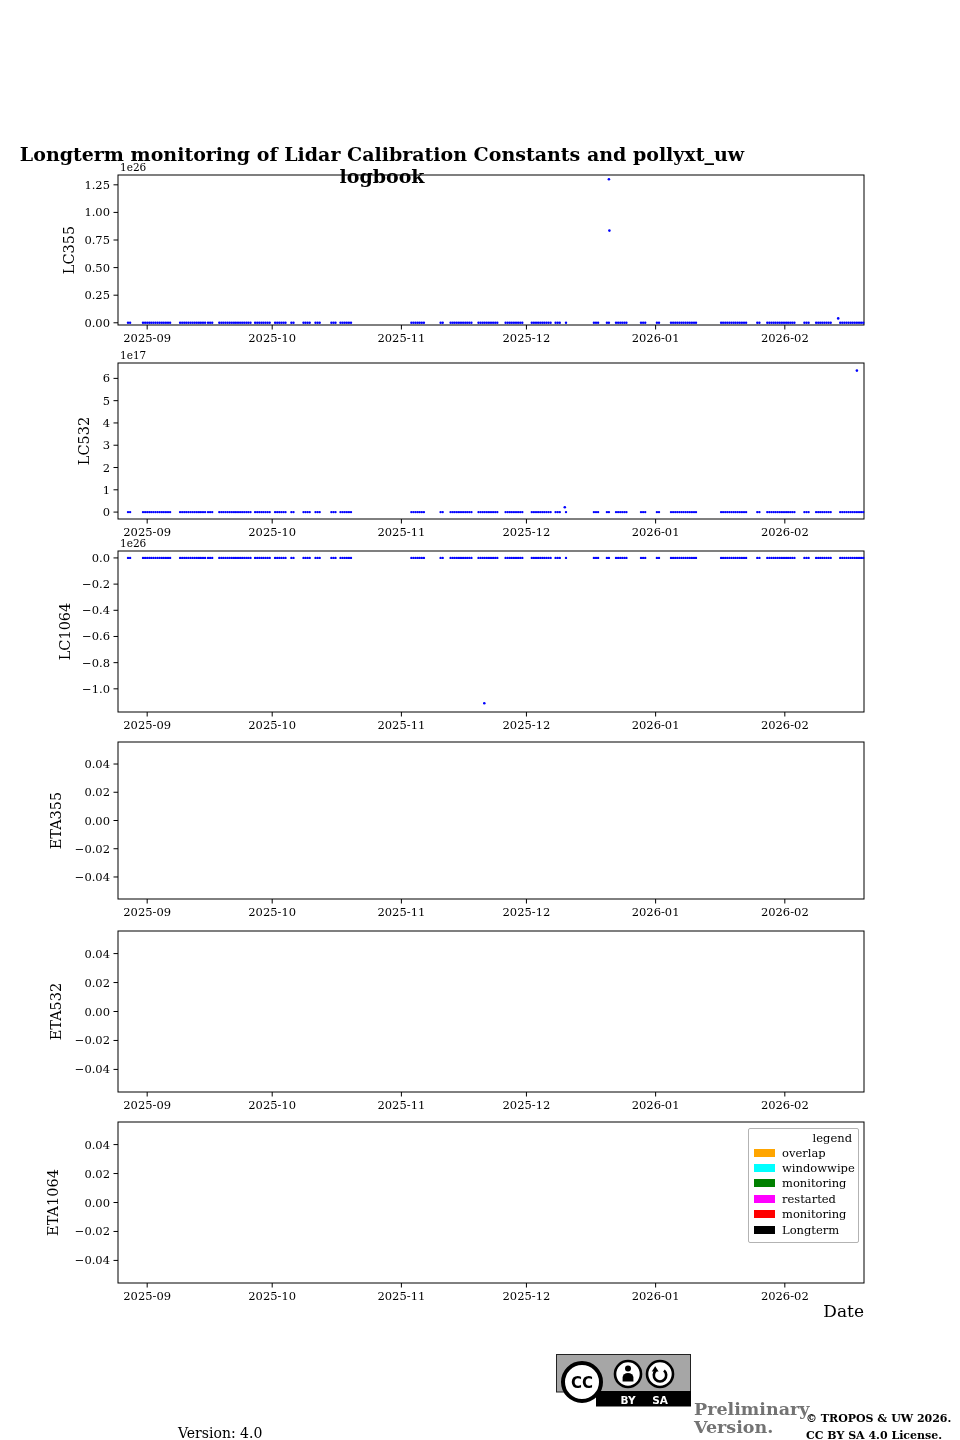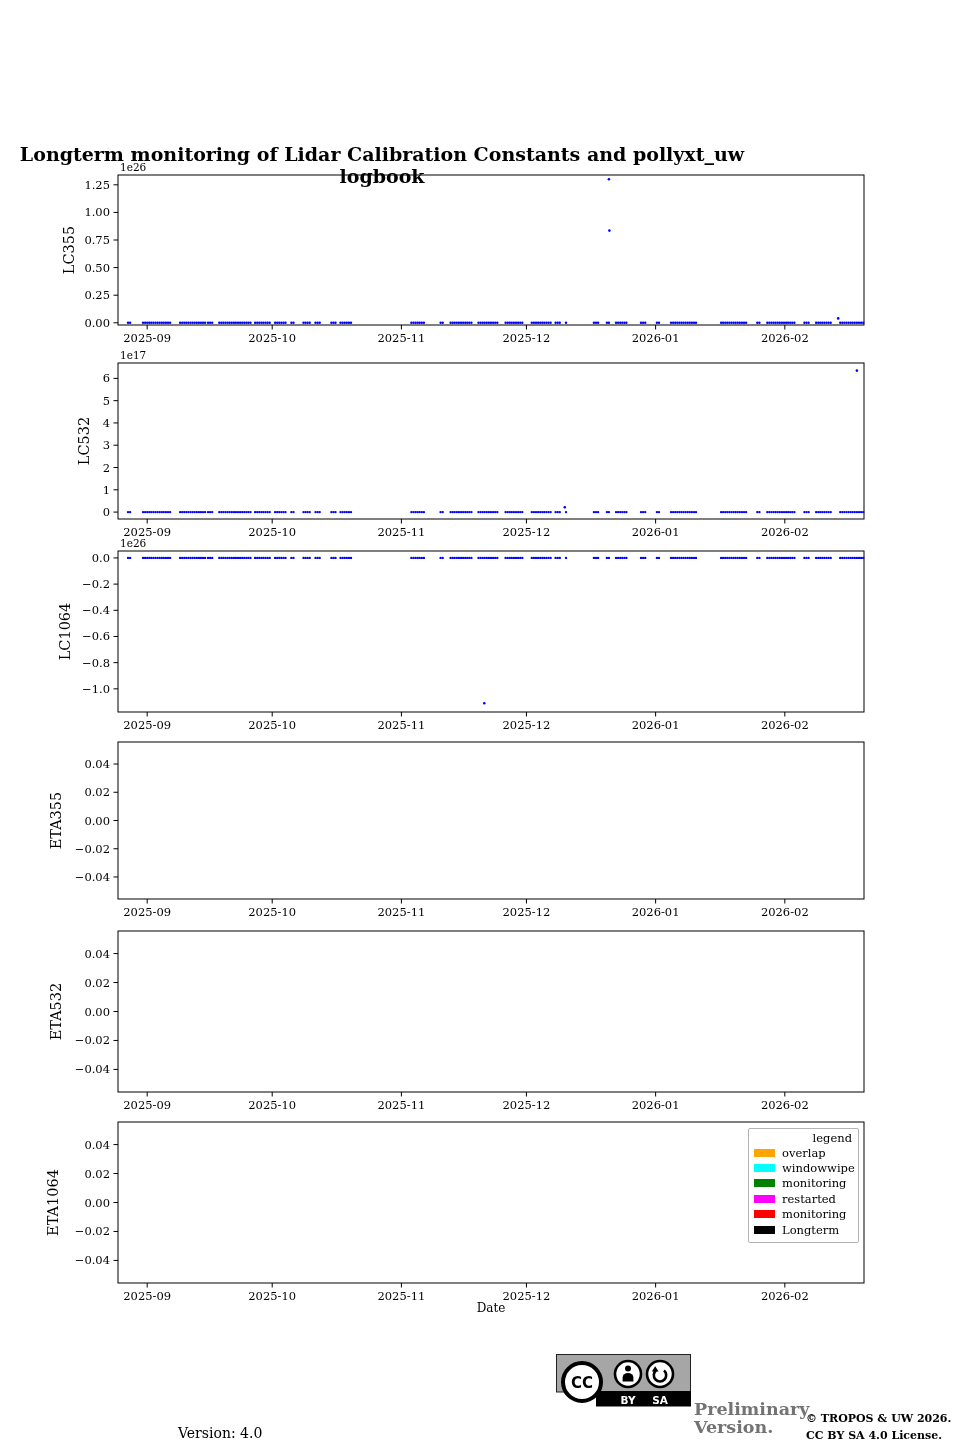--- a/index.html
+++ b/index.html
@@ -5,21 +5,21 @@
   html,body{margin:0;padding:0;background:#fff;}
   body{width:960px;height:1440px;position:relative;font-family:"DejaVu Serif",serif;color:#000;}
   .page{position:absolute;inset:0;background:#fff;overflow:hidden;}
   .fig-title{position:absolute;top:143px;left:0;width:764px;text-align:center;
              font-weight:bold;font-size:19px;letter-spacing:0px;}
   #plots{position:absolute;left:0;top:0;}
   #plots text{font-family:"DejaVu Serif",serif;fill:#000;}
   #plots .tick-label{font-size:11.5px;}
   #plots .offset-label{font-size:10.5px;}
   #plots .y-axis-label{font-size:14.5px;}
-  .xlabel{position:absolute;top:1301px;left:118px;width:746px;text-align:center;font-size:12px;}
+  .xlabel{position:absolute;top:1301px;left:118px;width:746px;text-align:right;font-size:17px;}
   .legend{position:absolute;left:748px;top:1128px;width:111px;box-sizing:border-box;
           background:#fff;border:1px solid #b3b3b3;border-radius:2px;
           padding:2px 6px 5px 5px;font-size:11.5px;}
   .legend-title{text-align:right;margin-bottom:0;}
   .legend-row{display:flex;align-items:center;gap:7px;height:15.4px;}
   .legend-swatch{width:21px;height:8px;display:inline-block;flex:0 0 auto;}
   .version{position:absolute;left:178px;top:1425px;font-size:14px;}
   .prelim{position:absolute;left:694px;top:1400px;font-size:17.5px;font-weight:bold;
           color:#737373;line-height:1.05;}
   .copyright{position:absolute;left:806px;top:1410px;font-size:11px;font-weight:bold;line-height:1.55;}

